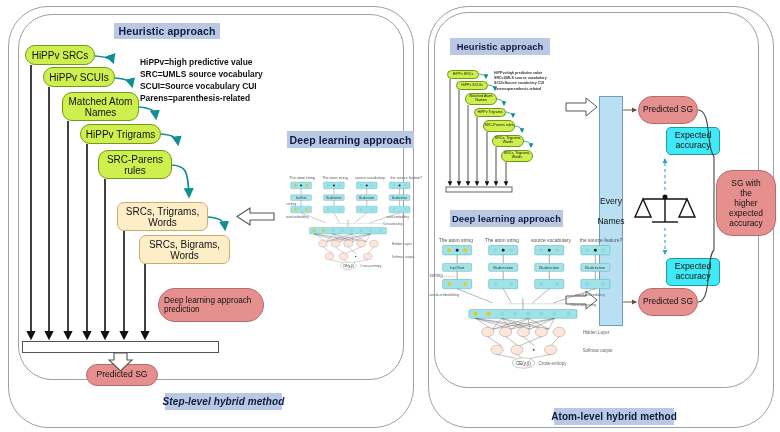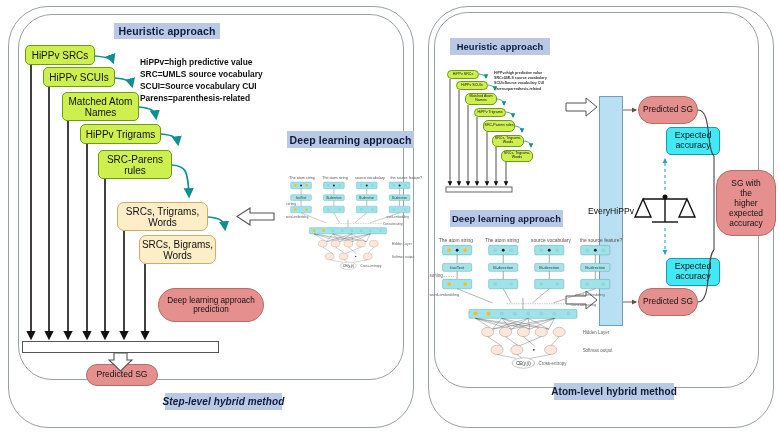--- a/index.html
+++ b/index.html
@@ -7,37 +7,37 @@
        font-family:"Liberation Sans",sans-serif;color:#111;}
   #root{position:relative;width:780px;height:432px;}
 
   .panel{position:absolute;border:1.2px solid #9aa0a6;border-radius:34px;background:#fff;}
   .panel.outer{border-radius:40px;}
 
   .hdr{position:absolute;background:#b9c8e4;color:#0d1b3e;font-weight:bold;
        letter-spacing:.1px;white-space:nowrap;display:flex;align-items:center;
        justify-content:center;padding:1px 6px;box-sizing:border-box;margin-left:9px;}
 
-  .gbox{position:absolute;background:#cdf04e;border:1px solid #6f9b18;border-radius:5px;
+  .gbox{position:absolute;background:#cdf04e;border:1px solid #6f9b18;border-radius:10px;
         display:flex;align-items:center;justify-content:center;text-align:center;
         color:#111;box-sizing:border-box;line-height:1.1;}
   .ybox{position:absolute;background:#fdeec8;border:1px solid #c9ae6b;border-radius:7px;
         display:flex;align-items:center;justify-content:center;text-align:center;
         color:#111;box-sizing:border-box;line-height:1.1;}
   .rpill{position:absolute;background:#e5908f;border:1px solid #b86b6a;border-radius:999px;
-        display:flex;align-items:center;justify-content:center;text-align:center;
+        display:flex;align-items:center;justify-content:center;text-align:left;
         color:#111;box-sizing:border-box;line-height:1.15;}
   .rbox{position:absolute;background:#e5908f;border:1px solid #b86b6a;border-radius:16px;
         display:flex;align-items:center;justify-content:center;text-align:center;
         color:#111;box-sizing:border-box;line-height:1.2;}
   .cbox{position:absolute;background:#3fe9f5;border:1px solid #1b9aa8;border-radius:5px;
         display:flex;align-items:center;justify-content:center;text-align:center;
         color:#111;box-sizing:border-box;line-height:1.1;margin-left:28px;}
   .bluecol{position:absolute;background:#b8dff2;border:1px solid #6f9fc0;
-        display:flex;align-items:center;justify-content:center;
+        display:flex;flex-direction:column;align-items:center;justify-content:center;
         color:#111;box-sizing:border-box;}
   .bluecol span{display:block;margin:5px 0;}
 
   .legend{position:absolute;font-weight:bold;line-height:1.42;white-space:nowrap;color:#111;}
   .mlegend{position:absolute;line-height:1.45;white-space:nowrap;color:#333;}
 
   .mergebar{position:absolute;border:1.2px solid #555;background:#fff;box-sizing:border-box;}
   svg{position:absolute;left:0;top:0;overflow:visible;}
   .ov{pointer-events:none;}
   .footer-lbl{font-weight:bold;}
@@ -60,21 +60,21 @@
     <div>SCUI=Source vocabulary CUI</div>
     <div>Parens=parenthesis-related</div>
   </div>
 
   <div class="gbox" style="left:25px;top:45px;width:70px;height:20px;font-size:10px;">HiPPv SRCs</div>
   <div class="gbox" style="left:43px;top:67px;width:72px;height:20px;font-size:10px;">HiPPv SCUIs</div>
   <div class="gbox" style="left:62px;top:92px;width:77px;height:29px;font-size:10px;">Matched Atom Names</div>
   <div class="gbox" style="left:80px;top:124px;width:81px;height:20px;font-size:10px;">HiPPv Trigrams</div>
   <div class="gbox" style="left:98px;top:150px;width:74px;height:29px;font-size:10px;">SRC-Parens rules</div>
   <div class="ybox" style="left:117px;top:202px;width:91px;height:29px;font-size:10px;">SRCs, Trigrams, Words</div>
-  <div class="ybox" style="left:139px;top:235px;width:77px;height:29px;font-size:10px;">SRCs, Bigrams, Words</div>
+  <div class="ybox" style="left:139px;top:235px;width:91px;height:29px;font-size:10px;">SRCs, Bigrams, Words</div>
 
   <div class="rpill" style="left:158px;top:288px;width:106px;height:25px;font-size:8.2px;padding:16px 5px;">Deep learning approach prediction</div>
 
   <div class="mergebar" style="left:22px;top:341px;width:197px;height:12px;"></div>
 
   <div class="rpill" style="left:86px;top:364px;width:72px;height:22px;font-size:8.6px;">Predicted SG</div>
 
   <div class="hdr footer-lbl" style="left:156px;top:393px;width:117px;height:17px;font-size:10px;font-style:italic;">Step-level hybrid method</div>
 
   <svg class="ov" width="780" height="432">
@@ -271,32 +271,32 @@
   <div class="gbox" style="left:447px;top:70px;width:32px;height:9px;font-size:3.6px;">HiPPv SRCs</div>
   <div class="gbox" style="left:456px;top:81px;width:32px;height:9px;font-size:3.6px;">HiPPv SCUIs</div>
   <div class="gbox" style="left:465px;top:93px;width:32px;height:12px;font-size:3.6px;">Matched Atom Names</div>
   <div class="gbox" style="left:474px;top:108px;width:32px;height:9px;font-size:3.6px;">HiPPv Trigrams</div>
   <div class="gbox" style="left:483px;top:120px;width:32px;height:12px;font-size:3.6px;">SRC-Parens rules</div>
   <div class="gbox" style="left:492px;top:135px;width:32px;height:12px;font-size:3.6px;">SRCs, Trigrams, Words</div>
   <div class="gbox" style="left:501px;top:150px;width:32px;height:12px;font-size:3.6px;">SRCs, Trigrams, Words</div>
 
   <div class="bluecol" style="left:599px;top:96px;width:24px;height:230px;font-size:8.6px;">
     <span>Every</span>
-    <span>HiPPv</span>
+    <span>Names</span>
   </div>
 
   <div class="rpill" style="left:638px;top:96px;width:60px;height:28px;font-size:8.4px;">Predicted SG</div>
   <div class="cbox" style="left:638px;top:127px;width:54px;height:28px;font-size:8.8px;">Expected accuracy</div>
 
   <div class="cbox" style="left:638px;top:258px;width:54px;height:28px;font-size:8.8px;">Expected accuracy</div>
   <div class="rpill" style="left:638px;top:288px;width:60px;height:28px;font-size:8.4px;">Predicted SG</div>
 
   <div class="rbox" style="left:716px;top:170px;width:60px;height:66px;font-size:8.4px;padding:0 12px;">SG with the higher expected accuracy</div>
 
-  <div class="hdr footer-lbl" style="left:545px;top:383px;width:120px;height:17px;font-size:10px;">Atom-level hybrid method</div>
+  <div class="hdr footer-lbl" style="left:545px;top:408px;width:120px;height:17px;font-size:10px;">Atom-level hybrid method</div>
 
   <svg class="ov" width="780" height="432">
 
     <g fill="none" stroke="#0f8f8f" stroke-width="0.8" marker-end="url(#tealA)">
       <path d="M479,74 C484,75 486,76 486,78"></path>
       <path d="M488,85 C493,86 495,87 495,90"></path>
       <path d="M497,99 C502,100 504,101 504,105"></path>
       <path d="M506,112 C511,113 513,114 513,117"></path>
       <path d="M515,126 C520,127 522,128 522,132"></path>
       <path d="M524,141 C529,142 531,143 531,147"></path>

